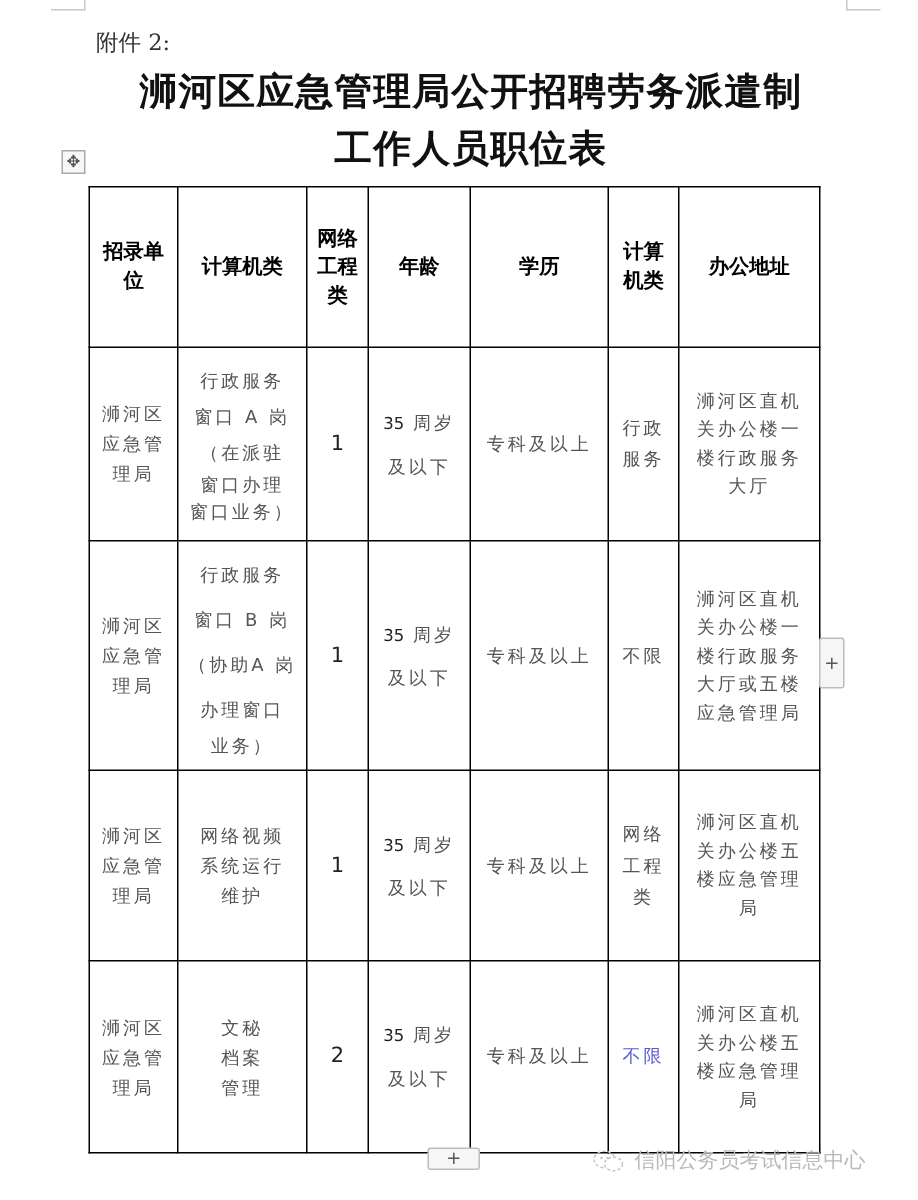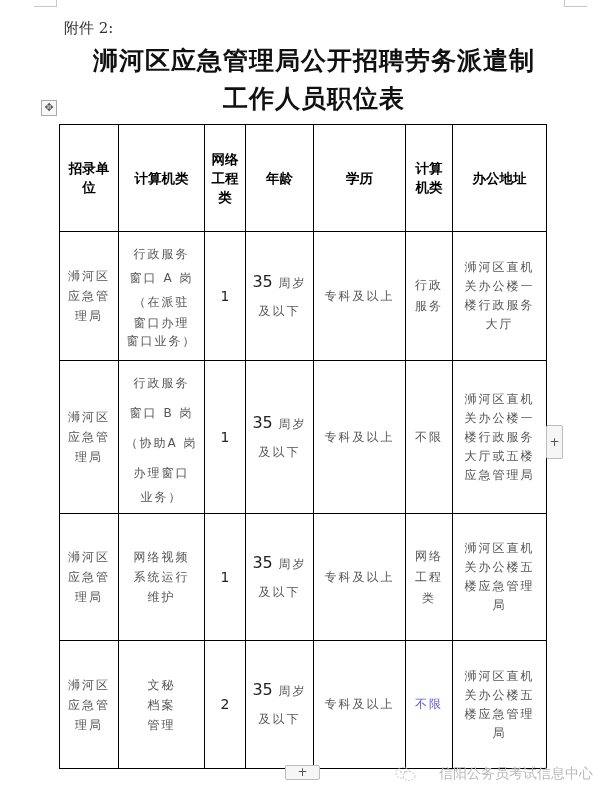--- a/index.html
+++ b/index.html
@@ -21,31 +21,31 @@
   table.grid { position: absolute; left: 59px; top: 124px; border-collapse: collapse;
                table-layout: fixed; width: 487px; }
   table.grid td { border: 1.5px solid #000; text-align: center; vertical-align: middle;
                   padding: 0 4px; font-size: 12px; color: #555; line-height: 21px;
                   font-family: "DejaVu Sans", "Liberation Sans", sans-serif; letter-spacing: 2px; }
   table.grid tr.head td { height: 106px; font-weight: bold; color: #000; font-size: 13.5px;
                           letter-spacing: 0; line-height: 19px;
                           font-family: "DejaVu Sans", "Liberation Sans", sans-serif; }
   table.grid td.num { font-size: 14px; color: #222; letter-spacing: 0; }
   table.grid td.age { line-height: 28px; }
-  table.grid td.age .n { color: #222; font-size: 16px; letter-spacing: 0; }
+  table.grid td.age .n { color: #222; font-size: 11px; letter-spacing: 0; }
   table.grid td.addr { line-height: 19px; padding: 0 8px; }
   table.grid td.pos { line-height: 24px; }
   .blue { color: #5b5bd6 !important; }
   .btn-add { position: absolute; border: 1px solid #bdbdbd; background: #f6f6f6; color: #555;
              font-family: "DejaVu Sans", sans-serif; font-size: 12px; text-align: center;
              border-radius: 2px; }
   .btn-add-col { left: 546px; top: 425px; width: 15px; height: 32px; line-height: 32px; }
   .btn-add-row { left: 285px; top: 765px; width: 33px; height: 13px; line-height: 13px; }
   .watermark { position: absolute; left: 395px; top: 764px; height: 20px; display: flex;
-               align-items: center; gap: 22px; color: #b9b9b9; font-size: 14px;
+               align-items: center; gap: 6px; color: #b9b9b9; font-size: 14px;
                font-family: "DejaVu Sans", "Liberation Sans", sans-serif; }
   .wm-icon { width: 22px; height: 16px; position: relative; }
 </style>
 </head>
 <body>
 
 <div class="corner corner-tl"></div>
 <div class="corner corner-tr"></div>
 
 <div class="attach">附件 2:</div>

